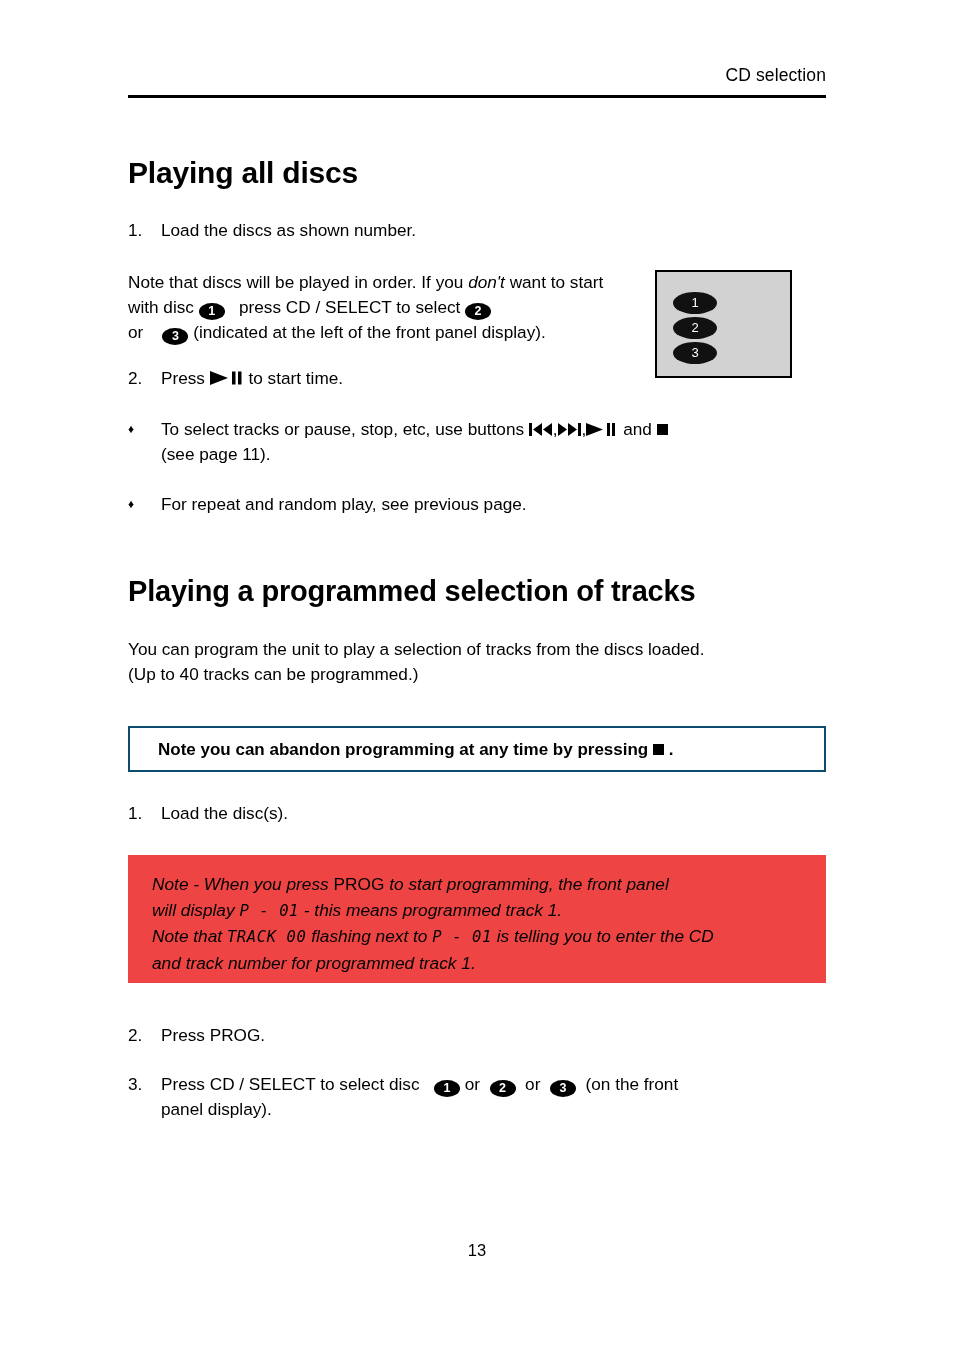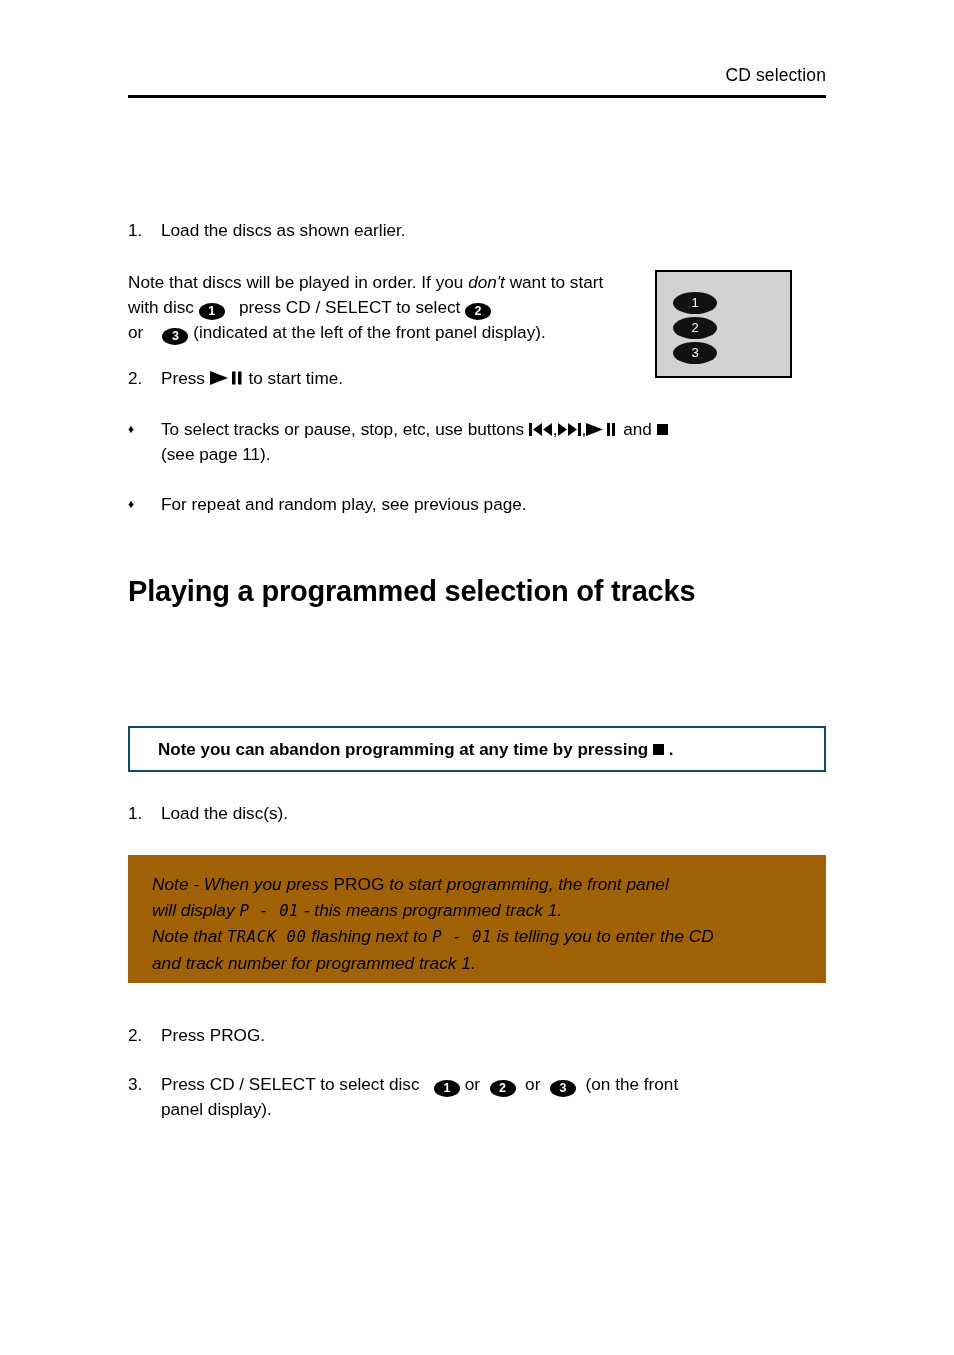--- a/index.html
+++ b/index.html
@@ -185,21 +185,21 @@
     line-height: 22px;
   }
 
   
   #prog-note-block {
     position: absolute;
     left: 128px;
     top: 855px;
     width: 698px;
     height: 128px;
-    background: #a16207;
+    background: #ef4444;
   }
   #prog-note-block .inner {
     padding: 17px 24px 0 24px;
     font-size: 17.3px;
     line-height: 25.5px;
     font-style: italic;
   }
   .lcd {
     font-family: "DejaVu Sans Mono", monospace;
     font-style: italic;
@@ -220,24 +220,25 @@
 </head>
 <body>
 
 <div class="page">
 
   <div class="header-row">
     <span class="header-title">CD selection</span>
   </div>
   <div class="header-rule"></div>
 
+  <div class="h1" id="heading-playing-all-discs">Playing all discs</div>
 
   <div class="step" style="left:128px; top:218px; width:698px;">
     <span class="num">1.</span>
-    <span class="stext">Load the discs as shown earlier.</span>
+    <span class="stext">Load the discs as shown number.</span>
   </div>
 
   <div class="body-text" style="left:128px; top:270px; width:510px;">
     <span>Note that discs will be played </span><b>in order.</b><span> If you </span><i>don't</i><span> want to start with disc </span><span class="disc">1</span><span>&nbsp;&nbsp;&nbsp;</span><span>press </span><b>CD / SELECT</b><span> to select </span><span class="disc">2</span><br><span>or</span><span>&nbsp;&nbsp;&nbsp;&nbsp;</span><span class="disc">3</span><span>&nbsp;</span><span>(indicated at the left of the front panel display).</span>
   </div>
 
   <div id="front-panel-display">
     <div class="panel-disc d1">1</div>
     <div class="panel-disc d2">2</div>
     <div class="panel-disc d3">3</div>
@@ -269,20 +270,24 @@
           </svg></span><span> and </span><span class="stop-sq"></span><br><span>(see page 11).</span></span>
   </div>
 
   <div class="bullet" style="left:128px; top:492px; width:700px;">
     <span class="dia">♦</span>
     <span class="btext"><span>For </span><b>repeat</b><span> and </span><b>random</b><span> play, see previous page.</span></span>
   </div>
 
   <div class="h1" id="heading-programmed-selection">Playing a programmed selection of tracks</div>
 
+  <div class="body-text" style="left:128px; top:637px; width:710px;">
+    <span>You can program the unit to play a selection of tracks from the discs loaded.</span><br>
+    <span>(Up to 40 tracks can be programmed.)</span>
+  </div>
 
   <div id="abandon-note-box">
     <div class="inner"><span>Note you can abandon programming at any time by pressing </span><span class="stop-sq"></span><span> .</span></div>
   </div>
 
   <div class="step" style="left:128px; top:801px; width:600px;">
     <span class="num">1.</span>
     <span class="stext">Load the disc(s).</span>
   </div>
 
@@ -295,14 +300,15 @@
   <div class="step" style="left:128px; top:1023px; width:500px;">
     <span class="num">2.</span>
     <span class="stext"><span>Press </span><b>PROG.</b></span>
   </div>
 
   <div class="step" style="left:128px; top:1072px; width:700px;">
     <span class="num">3.</span>
     <span class="stext"><span>Press </span><b>CD / SELECT</b><span> to select disc </span><span>&nbsp;&nbsp;</span><span class="disc">1</span><span>&nbsp;</span><span>or</span><span>&nbsp;&nbsp;</span><span class="disc">2</span><span>&nbsp;&nbsp;</span><span>or</span><span>&nbsp;&nbsp;</span><span class="disc">3</span><span>&nbsp;&nbsp;</span><span>(on the front</span><br><span>panel display).</span></span>
   </div>
 
+  <div id="page-number">13</div>
 
 </div>
 
 </body></html>

